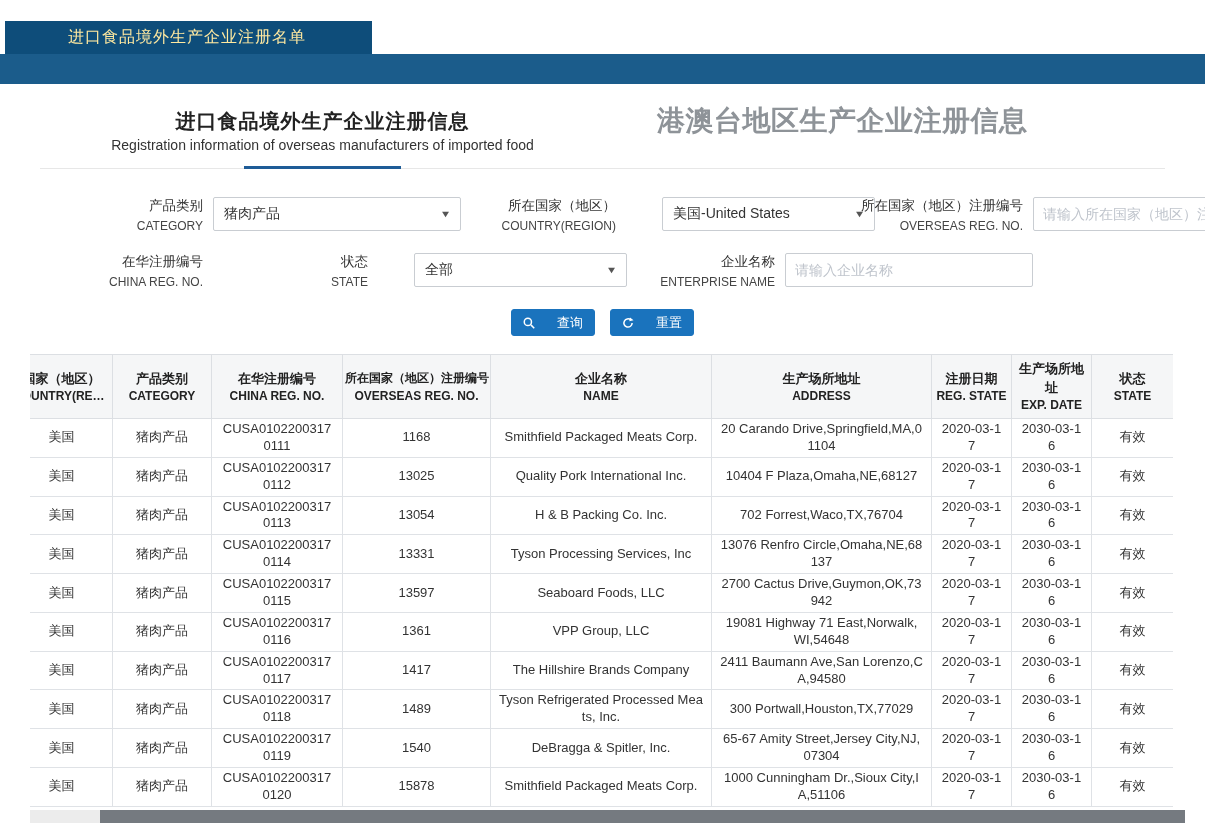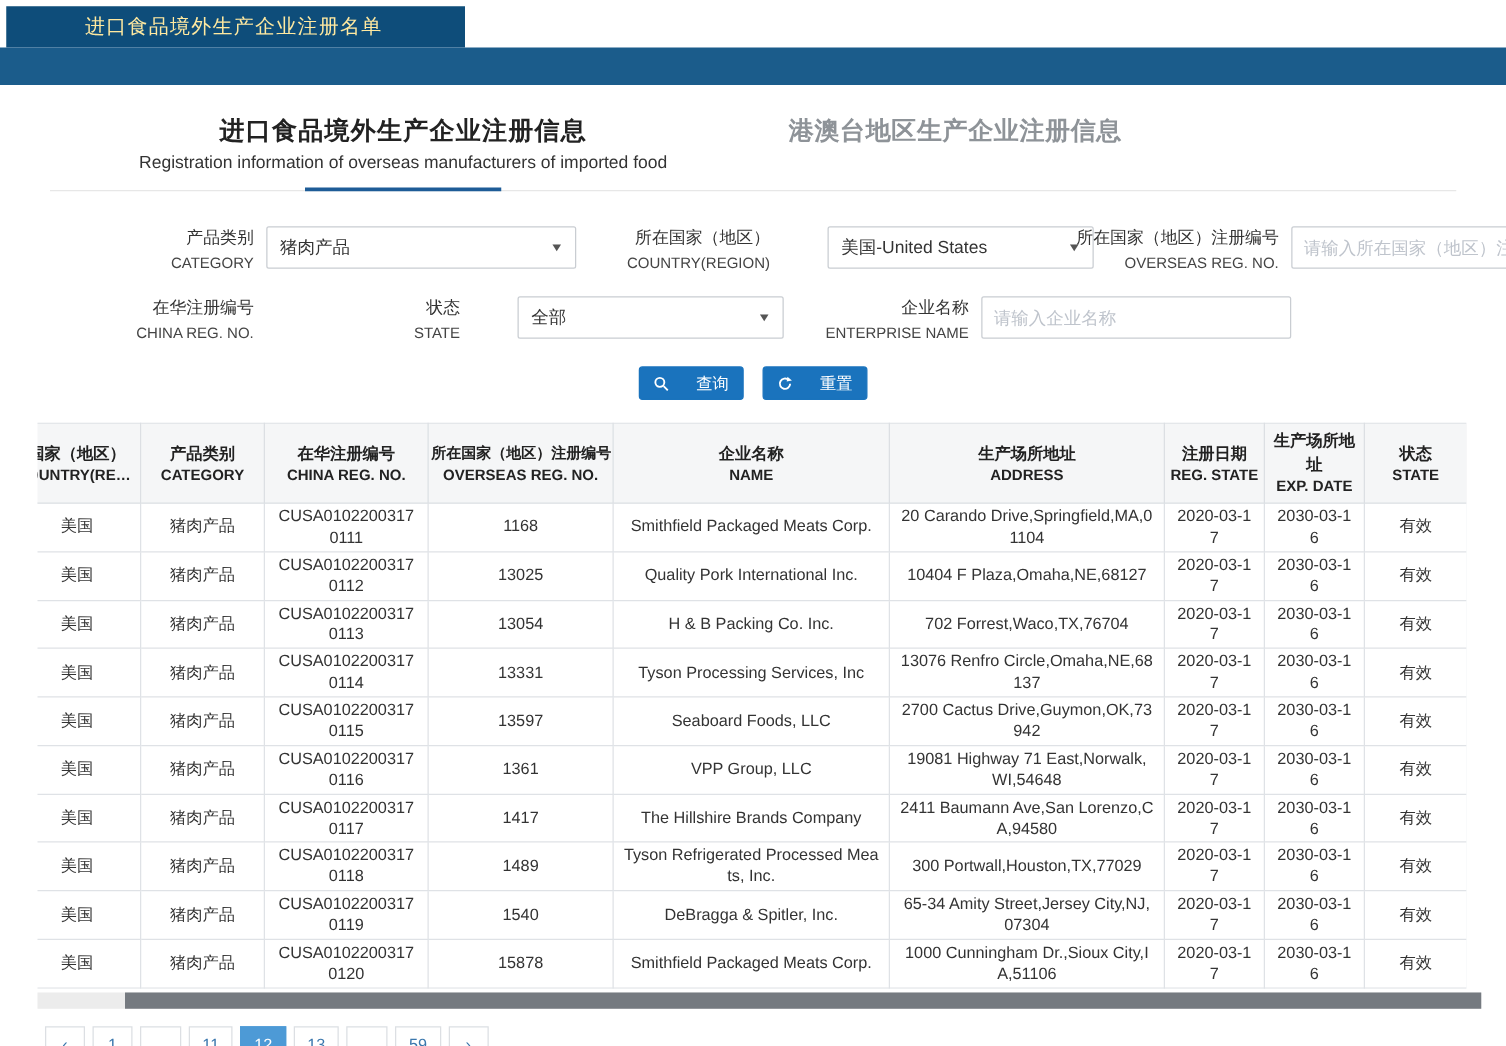--- a/index.html
+++ b/index.html
@@ -1,32 +1,32 @@
 <!DOCTYPE html>
 <html><head>
 <meta charset="utf-8">
 <style>
   * { box-sizing: border-box; margin: 0; padding: 0; }
   html, body { width: 1205px; height: 837px; overflow: hidden; background: #fff;
     font-family: "Liberation Sans", "DejaVu Sans", sans-serif; color: #333; }
 
   
-  .topbar { padding-top: 5px; }
+  .topbar { padding-top: 21px; }
   .topbar-tab { margin-left: 5px; width: 367px; height: 33px; background: #0e4d7a;
     display: flex; align-items: center; padding-left: 63px; color: #ffe9a0;
     font-size: 16px; letter-spacing: 1px; cursor: pointer; }
   .topbar-bar { height: 30px; background: #1b5c8b; }
 
   
   .tab-strip { display: flex; align-items: flex-start; padding: 25px 0 0 90px; }
   .tab-active { width: 465px; text-align: center; cursor: pointer; }
   .tab-title { font-size: 20px; font-weight: bold; color: #222; letter-spacing: 1px; line-height: 24px; }
   .tab-sub { font-size: 14px; color: #333; margin-top: 5px; line-height: 15px; }
   .tab-underline { width: 157px; height: 3px; background: #1e5c97; margin: 13px auto -1px; position: relative; z-index: 2; }
-  .tab-inactive { margin-left: 76px; font-size: 20px; font-weight: bold; color: #8e9398;
+  .tab-inactive { margin-left: 102px; font-size: 28px; font-weight: bold; color: #8e9398;
     letter-spacing: 0.5px; line-height: 24px; cursor: pointer; }
   .divider { height: 1px; background: #e7e7e7; margin: 0 40px; }
 
   
   .filter-row { display: flex; }
   .filter-row.r1 { margin-top: 28px; }
   .filter-row.r2 { margin-top: 20px; }
   .f-group { display: flex; }
   .f-group.g1 { margin-left: 30px; }
   .f-group.g2 { margin-left: 9px; }
@@ -327,21 +327,21 @@
             <td class="col-6">2020-03-17</td>
             <td class="col-7">2030-03-16</td>
             <td class="col-8">有效</td>
           </tr>
           <tr>
             <td class="col-0">美国</td>
             <td class="col-1">猪肉产品</td>
             <td class="col-2">CUSA01022003170119</td>
             <td class="col-3">1540</td>
             <td class="col-4">DeBragga &amp; Spitler, Inc.</td>
-            <td class="col-5">65-34 Amity Street,Jersey City,NJ,07304</td>
+            <td class="col-5">65-67 Amity Street,Jersey City,NJ,07304</td>
             <td class="col-6">2020-03-17</td>
             <td class="col-7">2030-03-16</td>
             <td class="col-8">有效</td>
           </tr>
           <tr>
             <td class="col-0">美国</td>
             <td class="col-1">猪肉产品</td>
             <td class="col-2">CUSA01022003170120</td>
             <td class="col-3">15878</td>
             <td class="col-4">Smithfield Packaged Meats Corp.</td>

